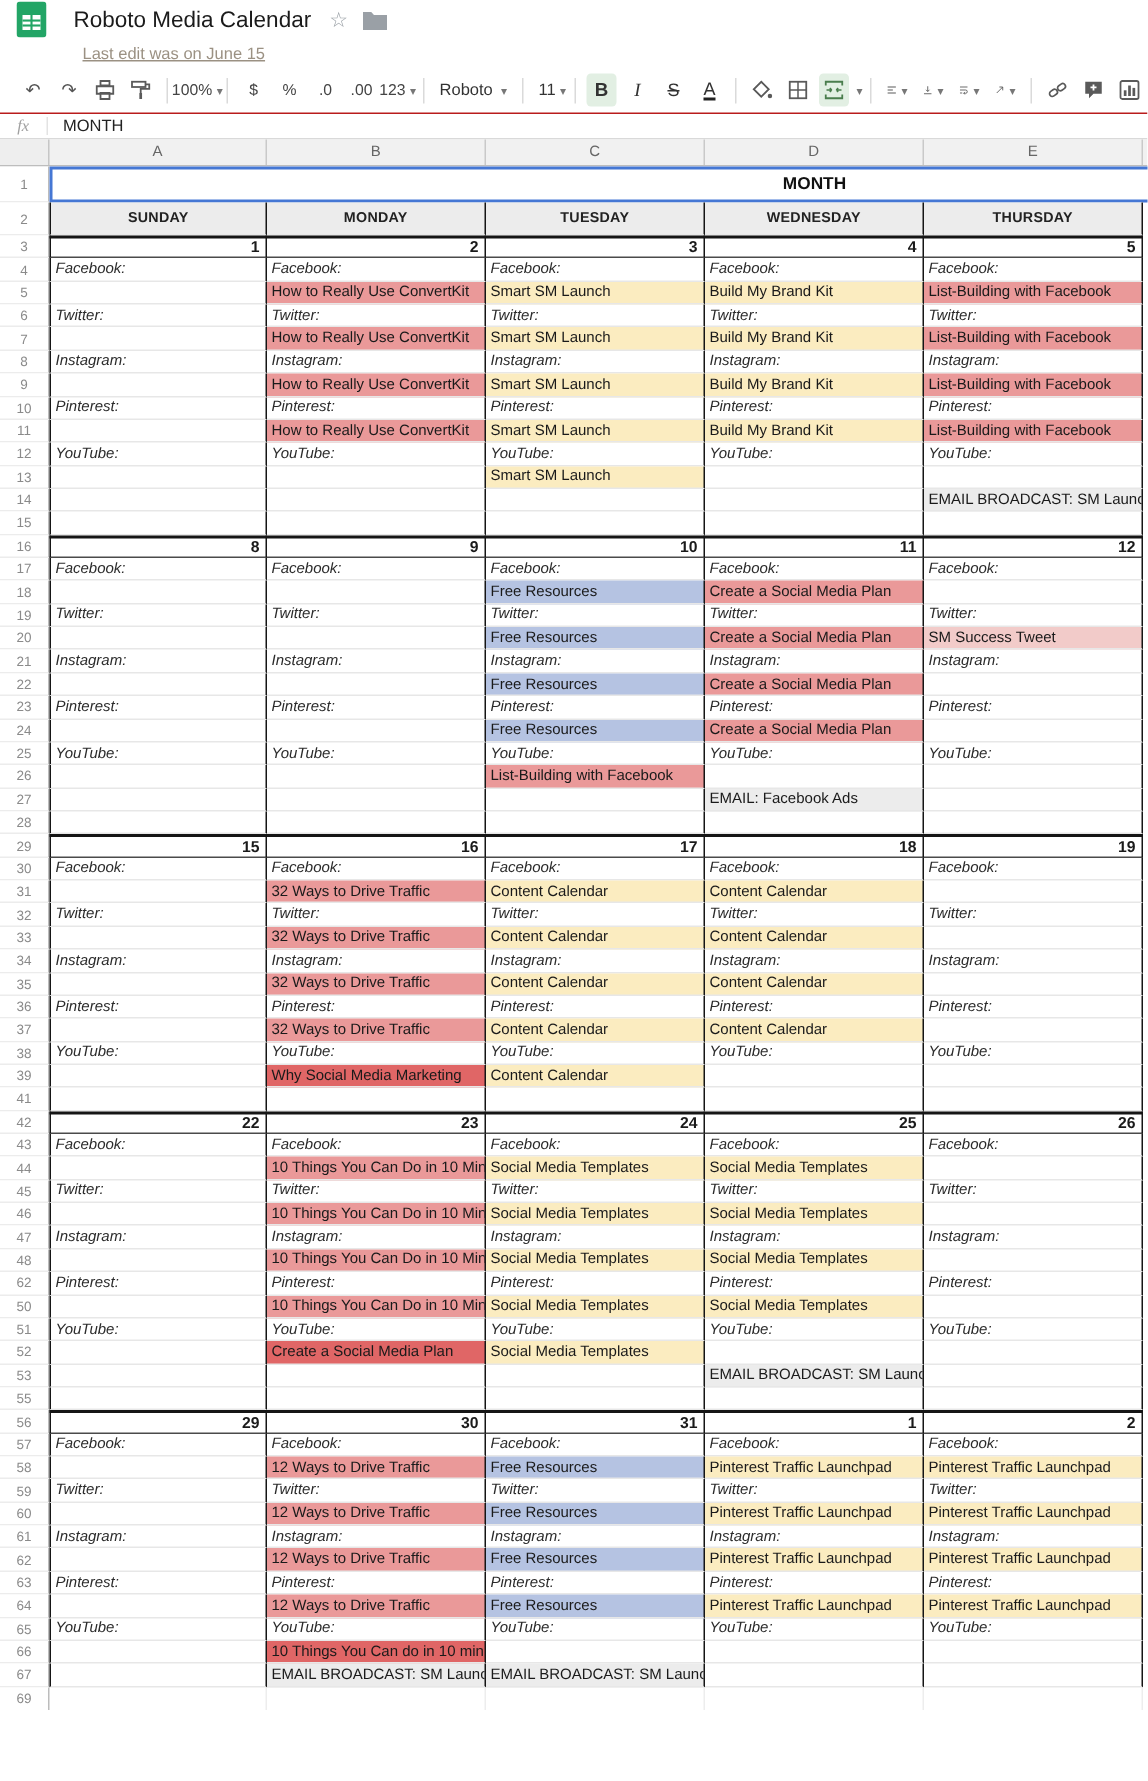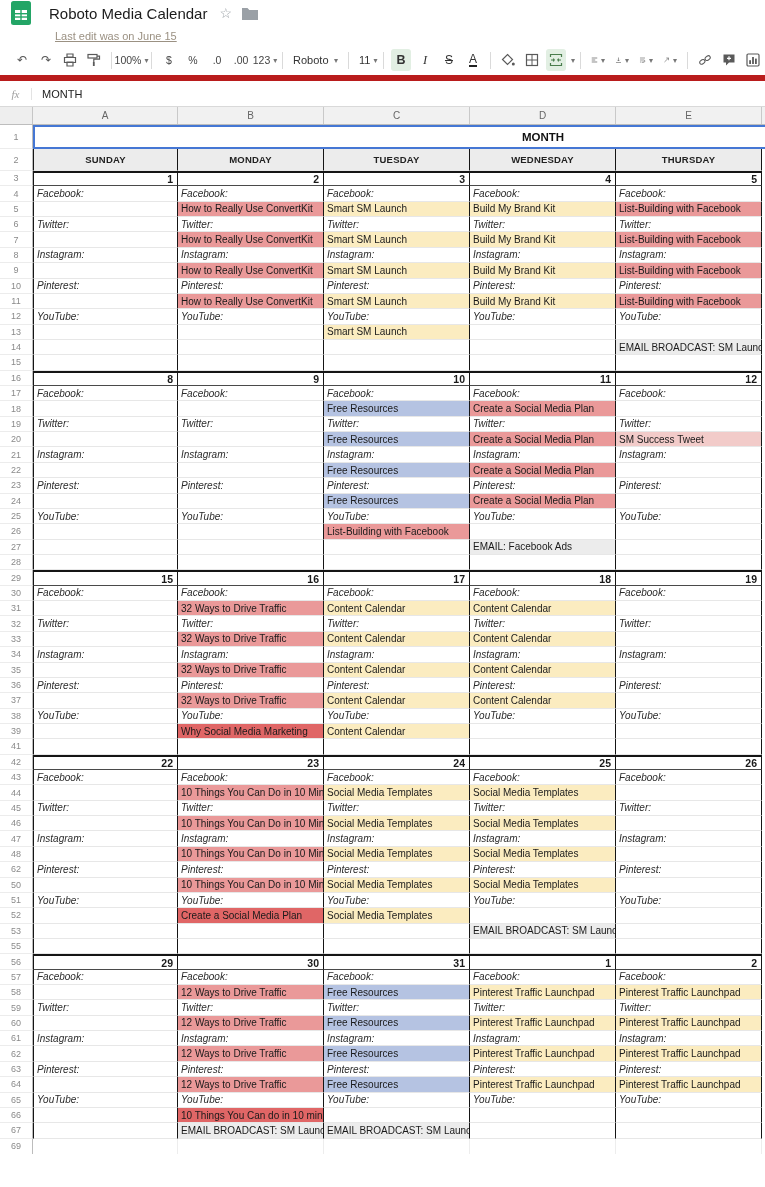--- a/index.html
+++ b/index.html
@@ -29,21 +29,21 @@
   .txt-sm { font-size:10.5px; color:#444; }
   .active { background:#e2efe3; }
   .b-btn { font-weight:bold; font-size:12.5px; color:#333; }
   .i-btn { font-style:italic; font-size:12.5px; font-family:"Liberation Serif",serif; color:#333; }
   .s-btn { text-decoration:line-through; font-size:12px; color:#333; }
   .a-btn { font-size:12px; color:#333; border-bottom:2px solid #222; line-height:12px; }
   .fontbox { width:86px; justify-content:space-between; font-size:11px; color:#333; }
   .sizebox { width:30px; justify-content:space-between; font-size:11px; color:#333; }
 
   
-  .formulabar { height:32px; display:flex; align-items:center; border-top:6px solid #b91c1c;
+  .formulabar { height:18px; display:flex; align-items:center; border-top:1px solid #b91c1c;
     border-bottom:1px solid #d9d9d9; }
   .fx { width:32px; text-align:center; font-style:italic; font-size:11px; color:#a0a0a0;
     border-right:1px solid #e3e3e3; font-family:"Liberation Serif",serif; }
   .fvalue { font-size:11px; color:#222; padding-left:10px; }
 
   
   .colheaders { height:18px; display:flex; background:#f1f1f1; border-bottom:1px solid #bdbdbd; }
   .corner { width:33px; border-right:1px solid #c6c6c6; background:#eee; flex-shrink:0; }
   .colhead { width:146px; flex-shrink:0; display:flex; align-items:center; justify-content:center;
     font-size:10px; color:#666; border-right:1px solid #c9c9c9; }

